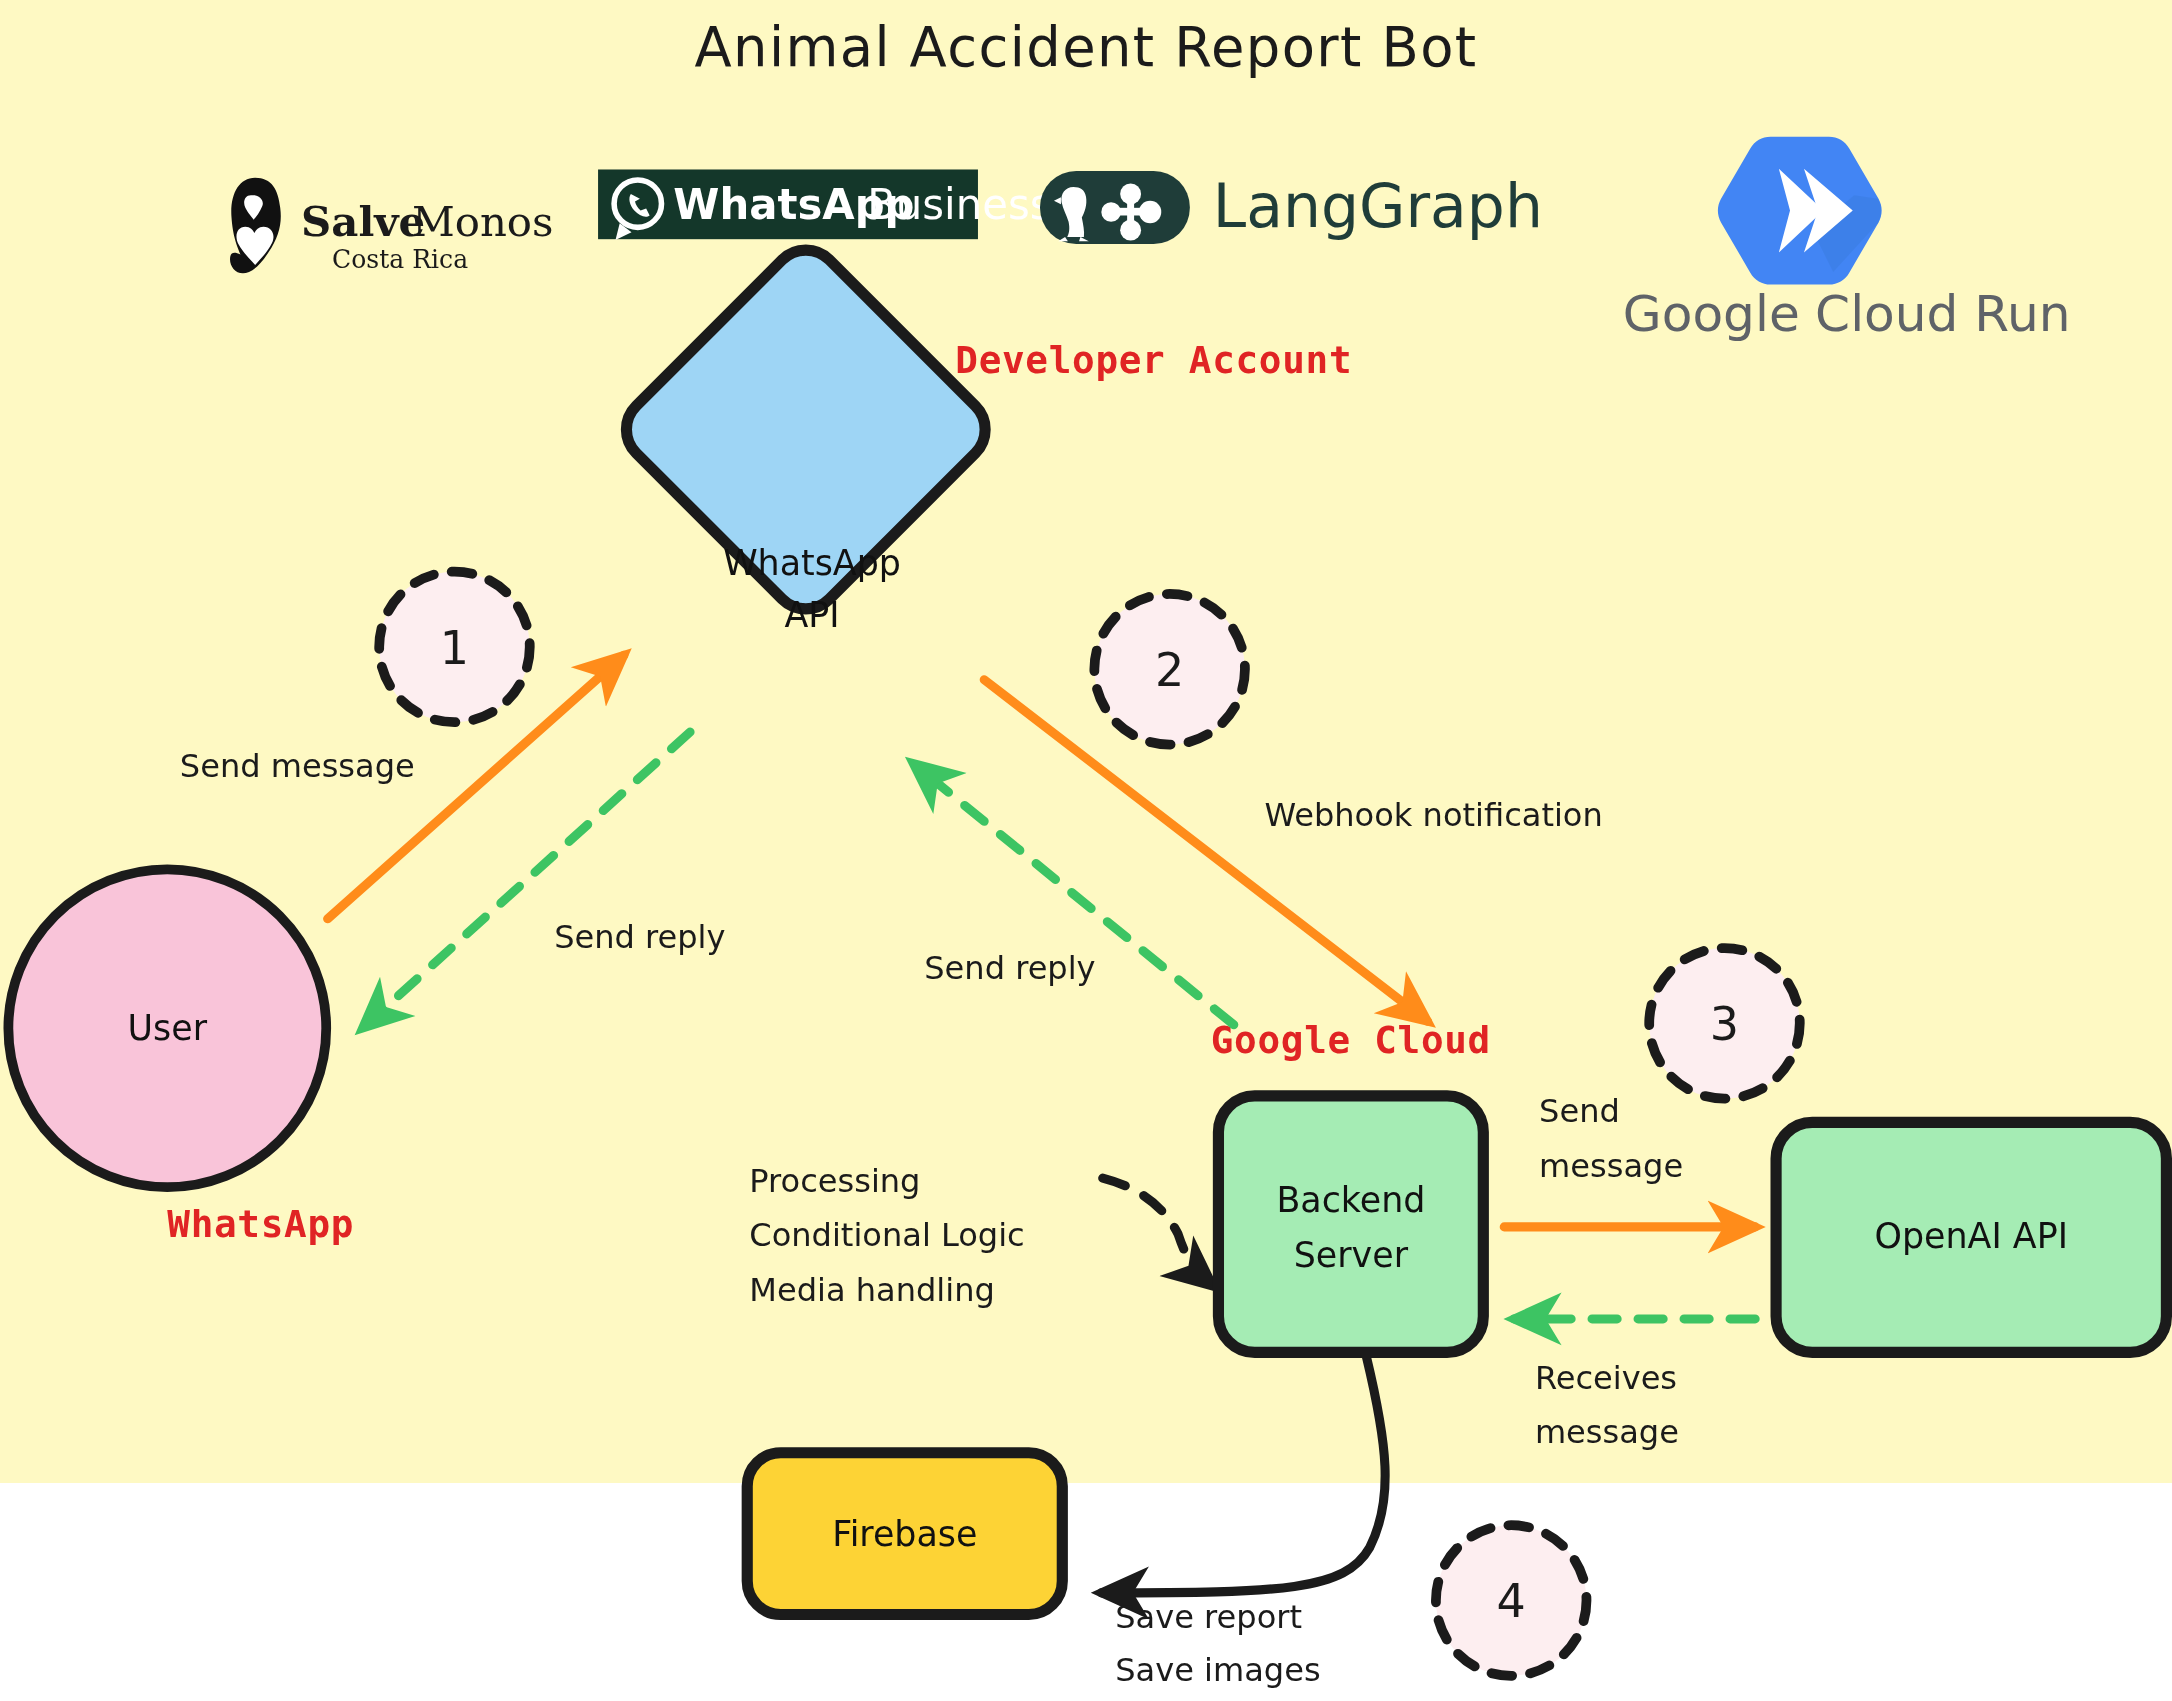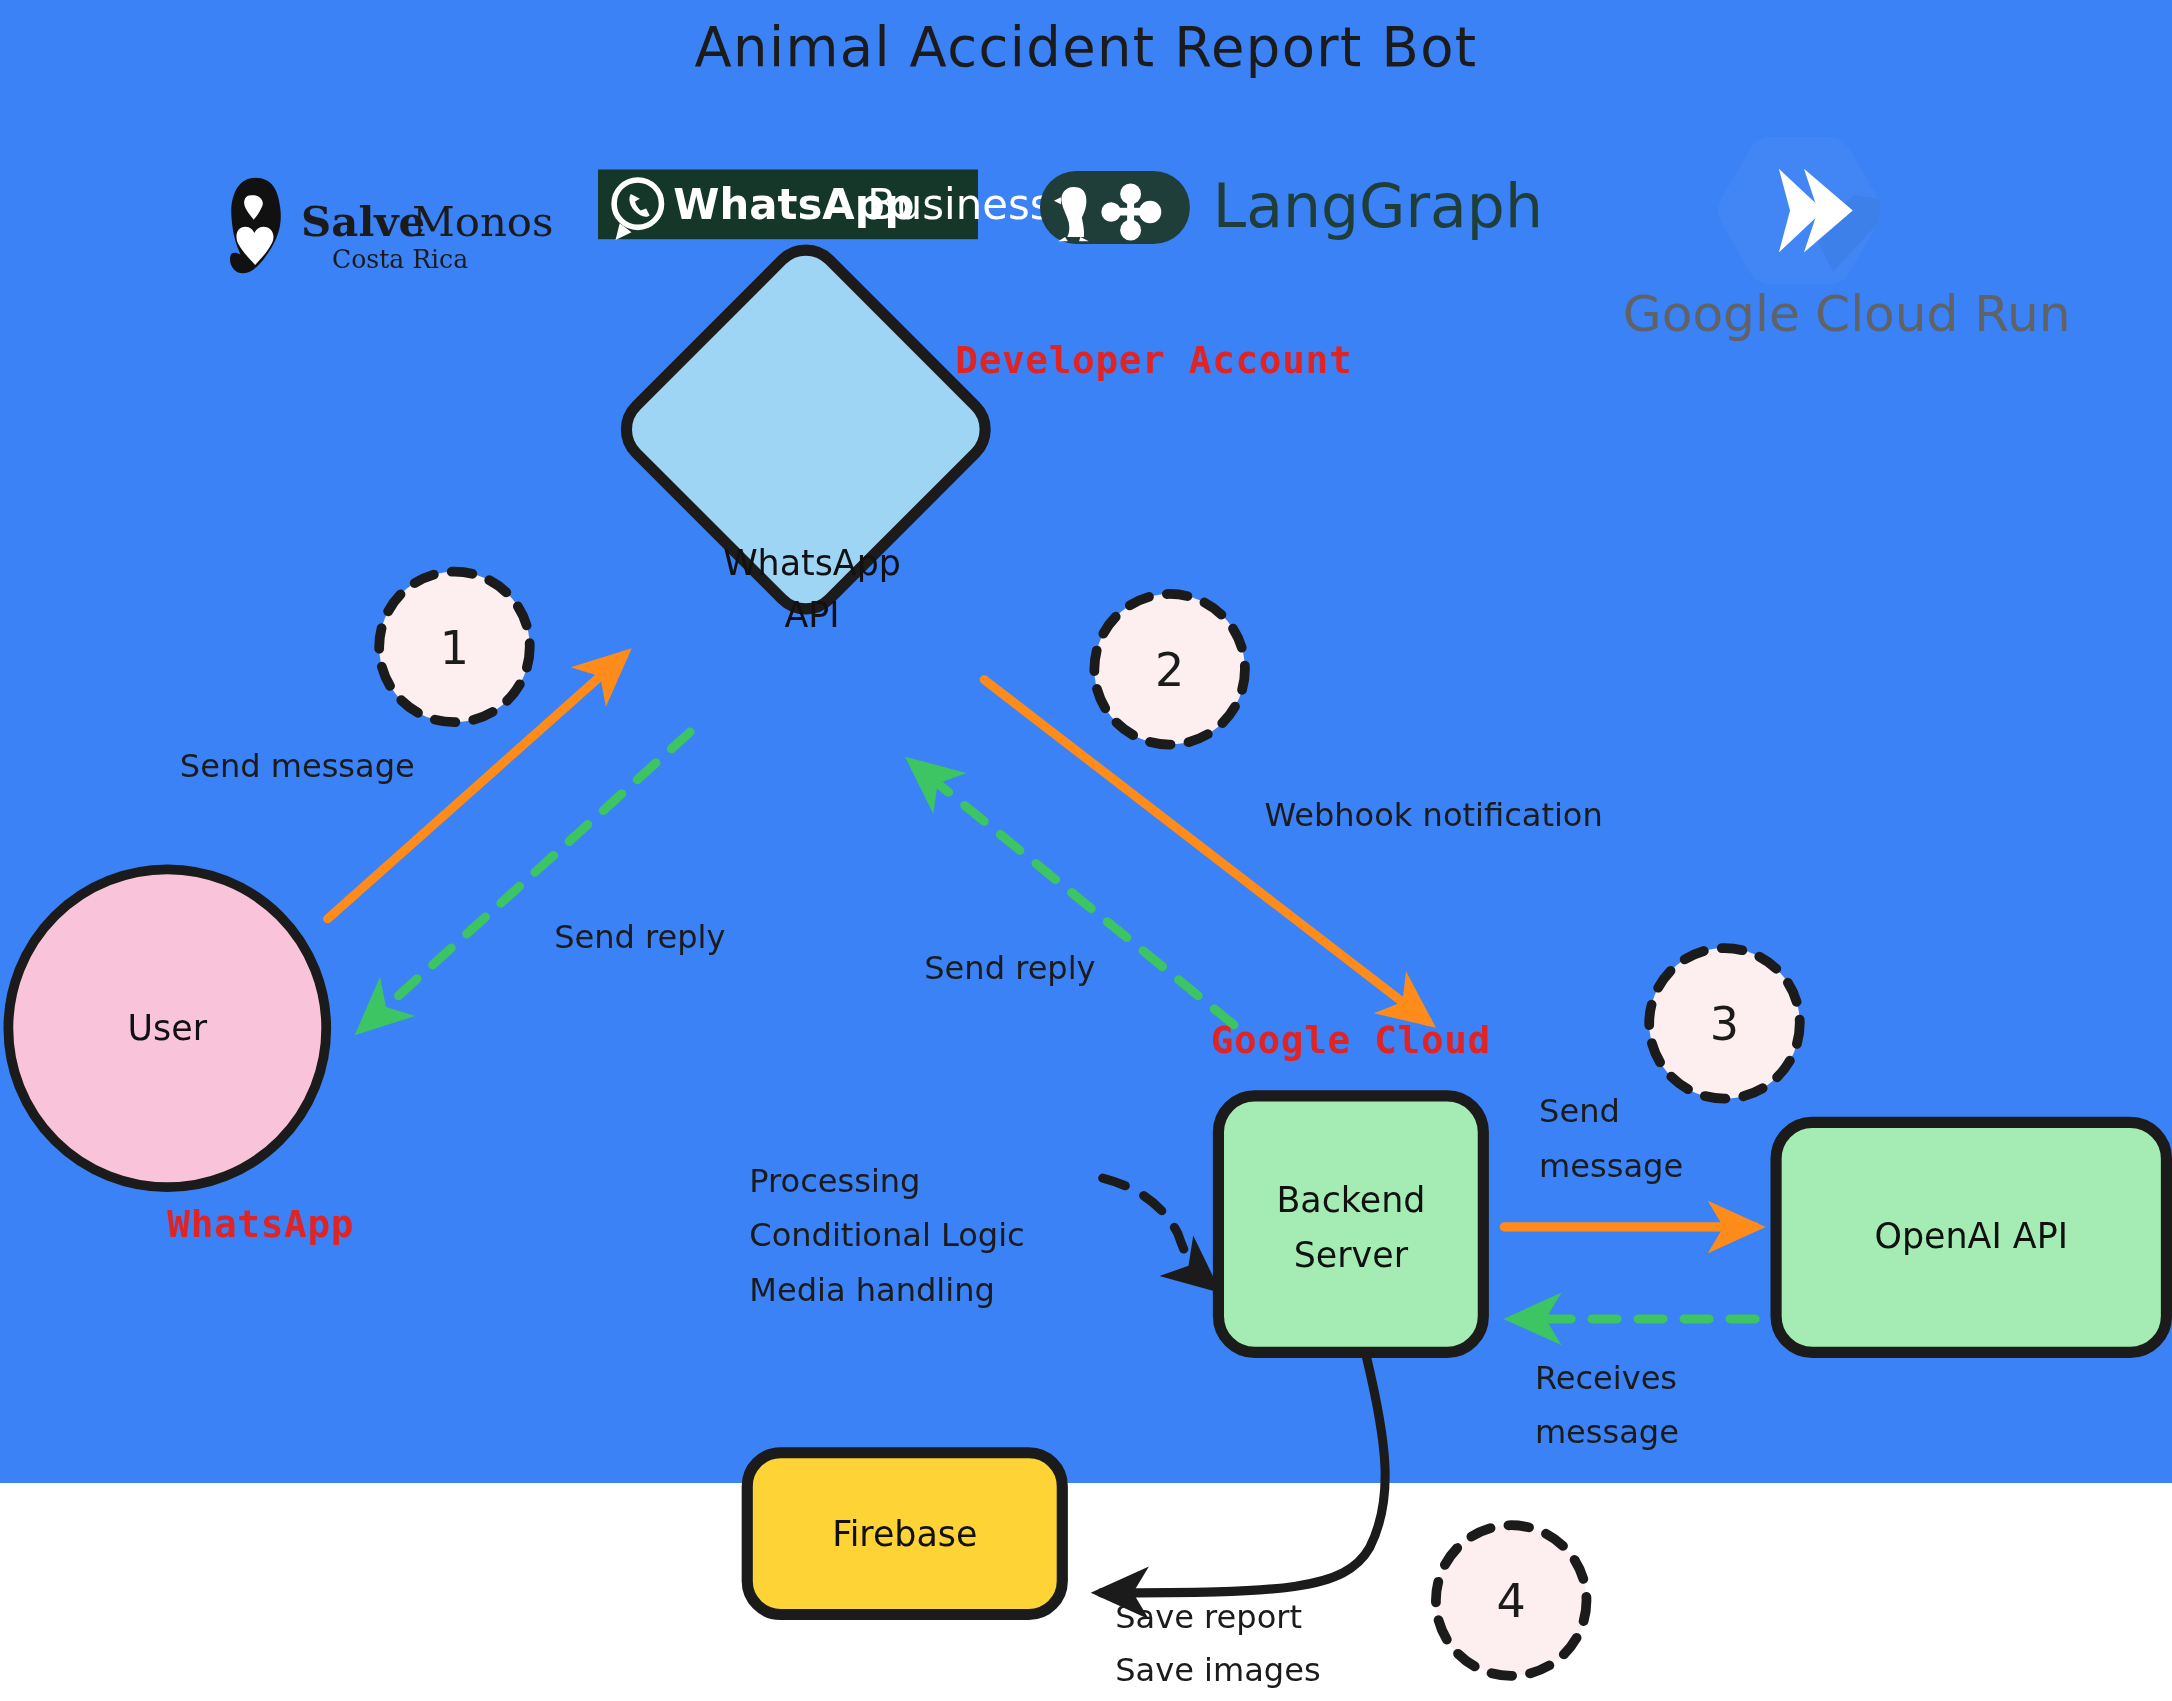--- a/index.html
+++ b/index.html
@@ -11,21 +11,21 @@
     width: 2172px;
     height: 1701px;
     font-family: "DejaVu Sans", sans-serif;
     overflow: hidden;
     position: relative;
   }
   #stage {
     position: relative;
     width: 2172px;
     height: 1483px;
-    background: #3b82f6;
+    background: #fef9c3;
   }
   svg.layer {
     position: absolute;
     left: 0;
     top: 0;
     width: 2172px;
     height: 1701px;
   }
   .edge-label {
     font-size: 46px;

